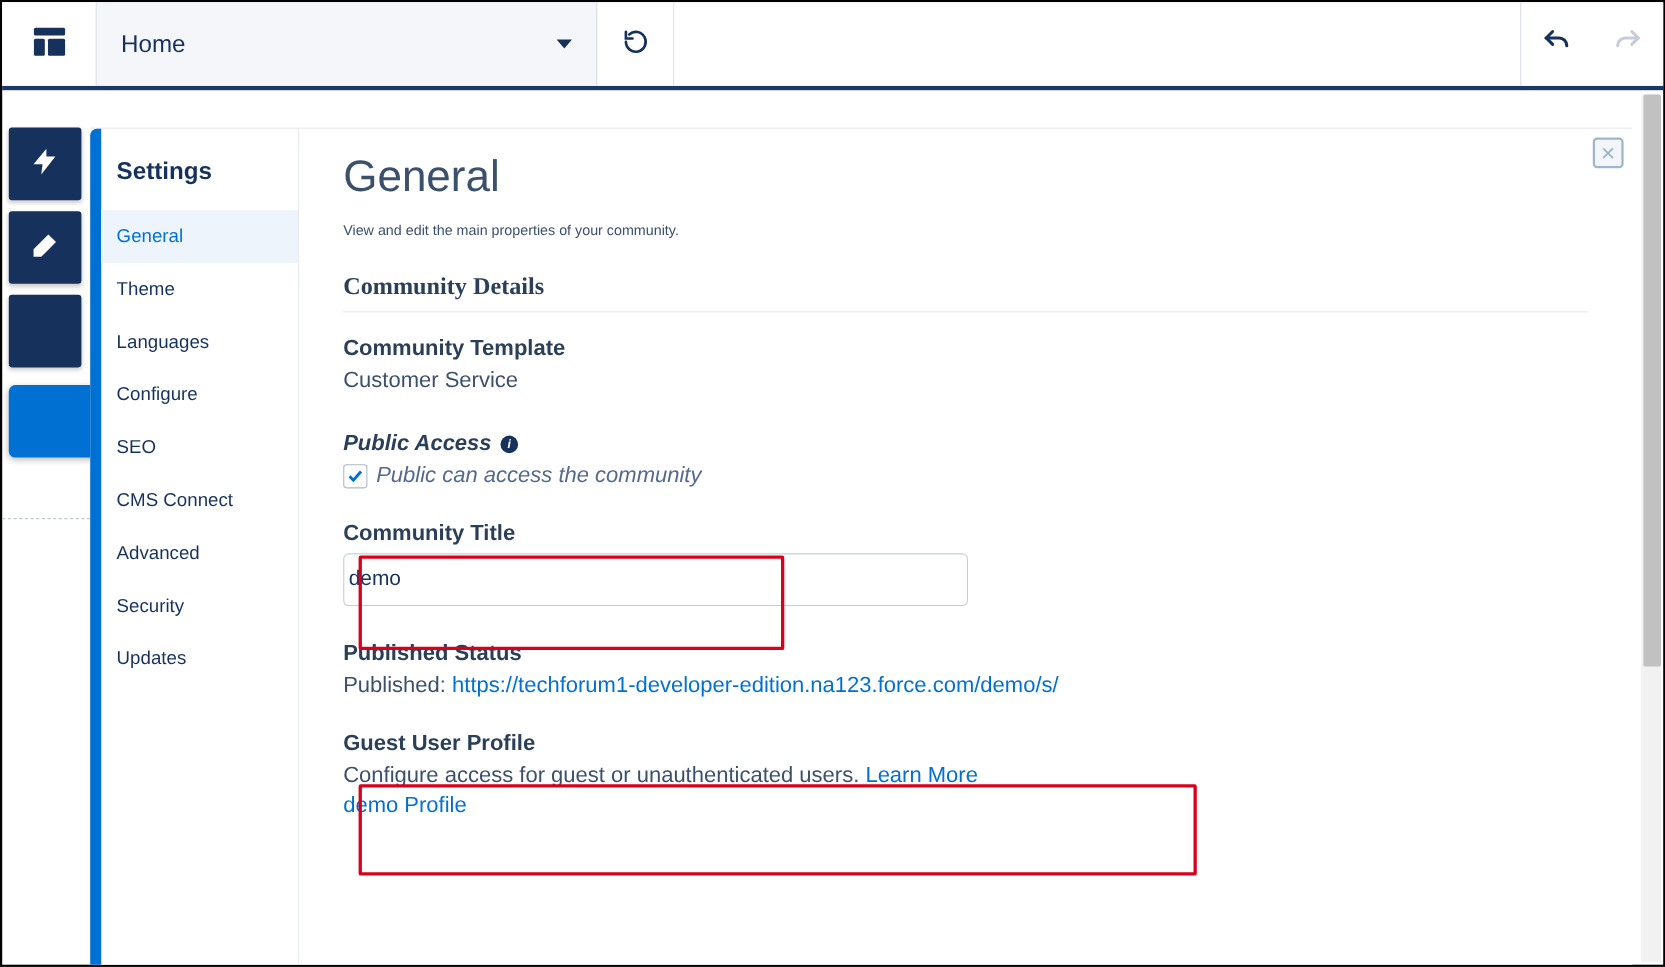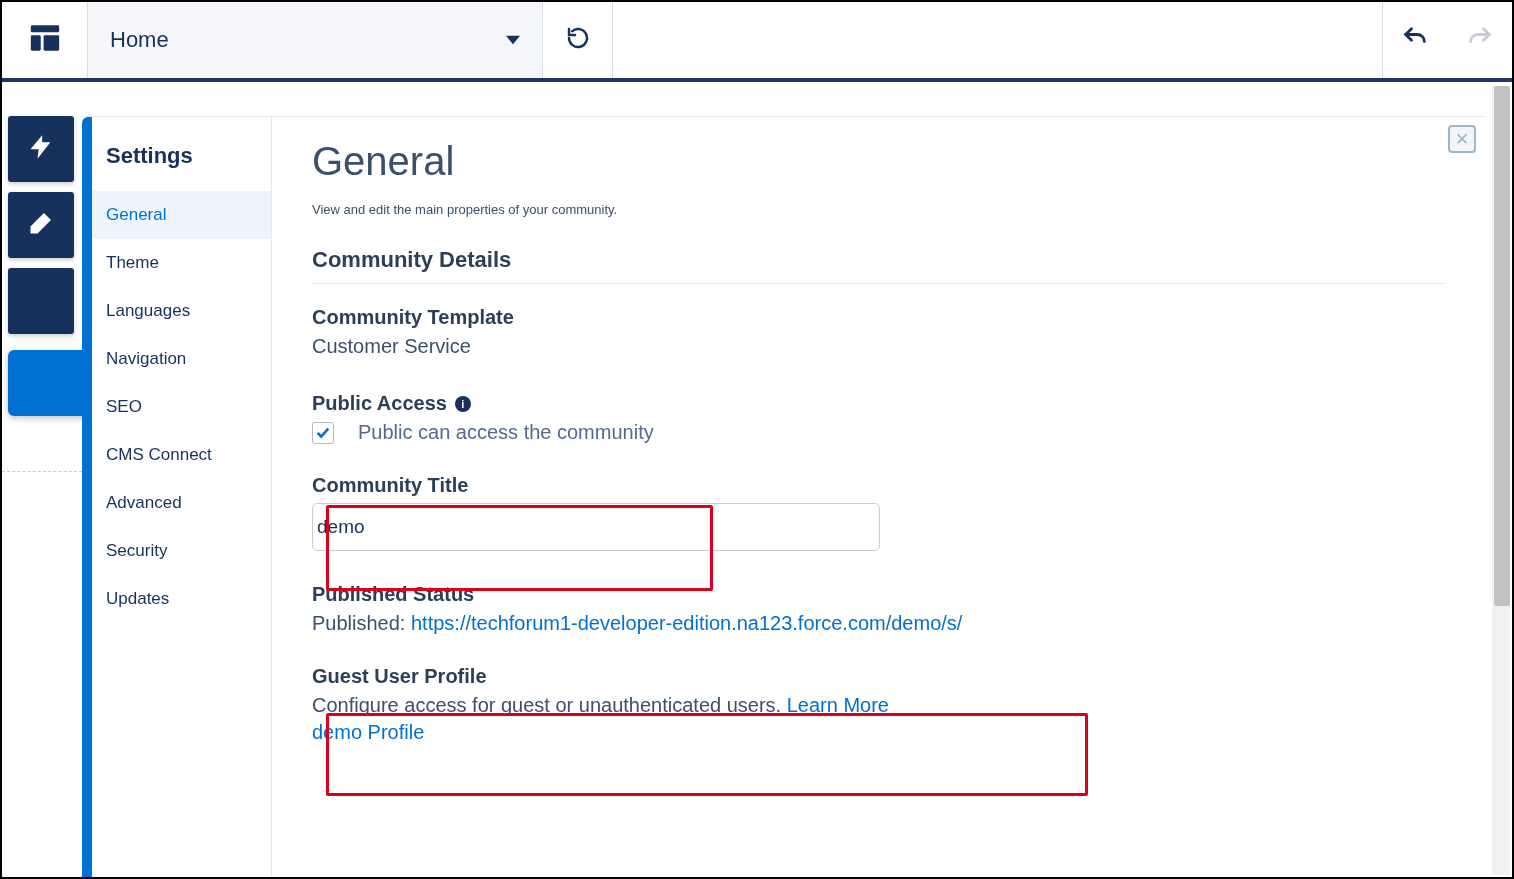--- a/index.html
+++ b/index.html
@@ -36,41 +36,41 @@
   .panel { position:absolute; left:80px; top:30px; right:28px; bottom:0; background:#fff; display:flex; border-top:1px solid #e5e9ee; }
   .blue-edge { width:10px; background:#0070d2; border-top-left-radius:6px; }
   .settings-nav { width:180px; border-right:1px solid #e5e9ee; padding-top:18px; }
   .settings-title { font-size:22px; font-weight:700; color:#16325c; padding:8px 14px 22px 14px; }
   .settings-item { font-size:17px; color:#16325c; padding:14px 14px; cursor:pointer; }
   .settings-item.active { background:#eef4fb; color:#0070d2; }
 
   .content { flex:1; padding:22px 40px 10px 40px; position:relative; overflow:hidden; }
   .content h1 { font-size:40px; font-weight:400; color:#3b506b; margin-bottom:18px; }
   .content .subtitle { font-size:13px; color:#3b506b; margin-bottom:30px; }
-  .section-heading { font-size:22px; font-weight:700; color:#2b3f58; padding-bottom:10px; border-bottom:1px solid #e5e9ee; margin-bottom:22px; }
+  .section-heading { font-size:22px; font-weight:700; color:#2b3f58; padding-bottom:10px; border-bottom:1px solid #e5e9ee; margin-bottom:22px;font-family:Liberation Serif, serif; }
   .field-label { font-size:20px; font-weight:700; color:#2b3f58; margin-bottom:6px; display:flex; align-items:center; gap:8px; }
   .field-value { font-size:20px; color:#3b506b; margin-bottom:26px; }
-  .checkbox-row { display:flex; align-items:center; gap:24px; font-size:20px; color:#54698d; }
+  .checkbox-row { display:flex; align-items:center; gap:8px; font-size:20px; color:#54698d; }
   .checkbox { width:22px; height:22px; border:1px solid #b0b9c5; border-radius:3px; display:flex; align-items:center; justify-content:center; background:#fff; cursor:pointer; }
   .checkbox svg { width:14px; height:14px; stroke:#0070d2; stroke-width:3; fill:none; }
   .text-input { width:568px; height:48px; border:1px solid #c7cdd7; border-radius:5px; padding:0 4px; font-size:19px; color:#16325c; background:#fff; }
   .link { color:#0070d2; text-decoration:none; cursor:pointer; }
 
   .highlight-box { border:3px solid #d9001b; border-radius:2px; padding:0; position:absolute; pointer-events:none; }
   .hb1 { left:324px; top:419px; width:387px; height:86px; }
   .hb2 { left:324px; top:627px; width:762px; height:83px; }
 
   .info-dot { width:16px; height:16px; border-radius:50%; background:#16325c; color:#fff; font-size:11px; font-weight:700; display:inline-flex; align-items:center; justify-content:center; cursor:help; }
 
   .close-x { position:absolute; right:8px; top:8px; width:28px; height:28px; border:2px solid #9fb6c9; border-radius:4px; display:flex; align-items:center; justify-content:center; color:#9fb6c9; font-size:17px; cursor:pointer; background:#f2f6fa; }
 
   .scrollbar { position:absolute; right:2px; top:84px; width:18px; bottom:2px; background:#f1f1f1; }
   .scroll-thumb { position:absolute; right:2px; top:84px; width:16px; height:520px; background:#c1c1c1; border-radius:2px; }
 
-  .pa-block{ padding:8px 10px 10px 10px; margin-left:-10px; margin-bottom:16px;}
+  .pa-block{ padding:8px 10px 10px 10px; margin-left:-10px; margin-bottom:16px;font-style:italic;}
   .ps-block{ padding:6px 10px 8px 10px; margin-left:-10px; margin-bottom:22px;}
 </style>
 </head>
 <body>
 
 <div class="frame">
 
   <div class="topbar">
     <div class="brand-cell">
       <span class="brand-icon">
@@ -140,21 +140,21 @@
     </div>
     <div class="dashed-divider"></div>
 
     <div class="panel">
       <div class="blue-edge"></div>
       <div class="settings-nav">
         <div class="settings-title">Settings</div>
         <div class="settings-item active">General</div>
         <div class="settings-item">Theme</div>
         <div class="settings-item">Languages</div>
-        <div class="settings-item">Navigation</div>
+        <div class="settings-item">Configure</div>
         <div class="settings-item">SEO</div>
         <div class="settings-item">CMS Connect</div>
         <div class="settings-item">Advanced</div>
         <div class="settings-item">Security</div>
         <div class="settings-item">Updates</div>
       </div>
 
       <div class="content">
         <div class="close-x">
           <span>✕</span>

